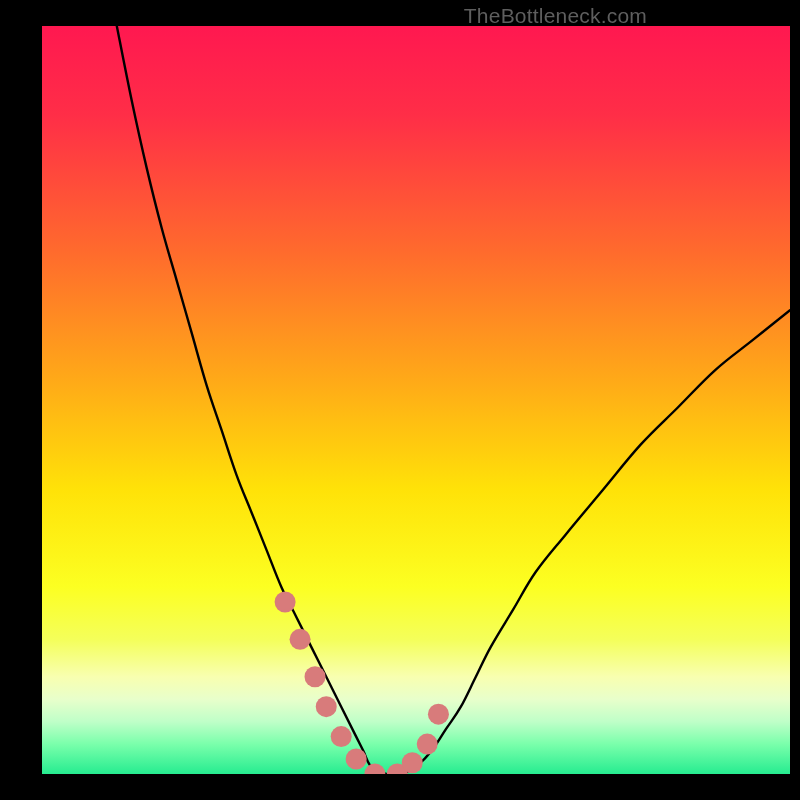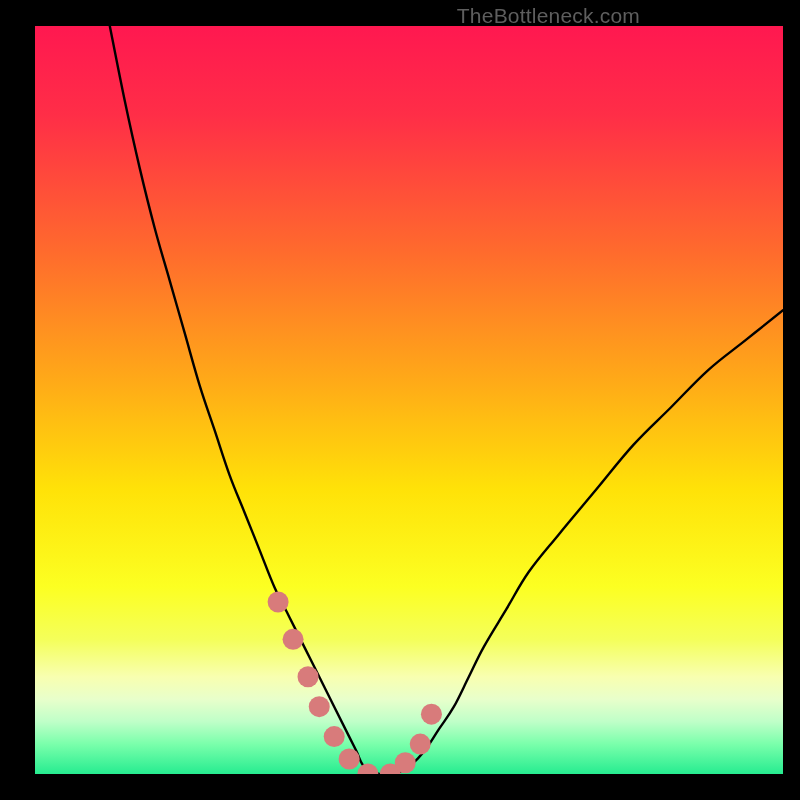--- a/index.html
+++ b/index.html
@@ -7,21 +7,21 @@
     padding: 0;
     width: 800px;
     height: 800px;
     background: #000;
     overflow: hidden;
     font-family: Arial, Helvetica, sans-serif;
   }
   .frame {
     position: absolute;
     top: 0;
-    left: 9px;
+    left: 16px;
     width: 641px;
     height: 800px;
     background: #000;
   }
   .plot-area {
     position: absolute;
     top: 26px;
     left: 26px;
     width: 748px;
     height: 748px;

